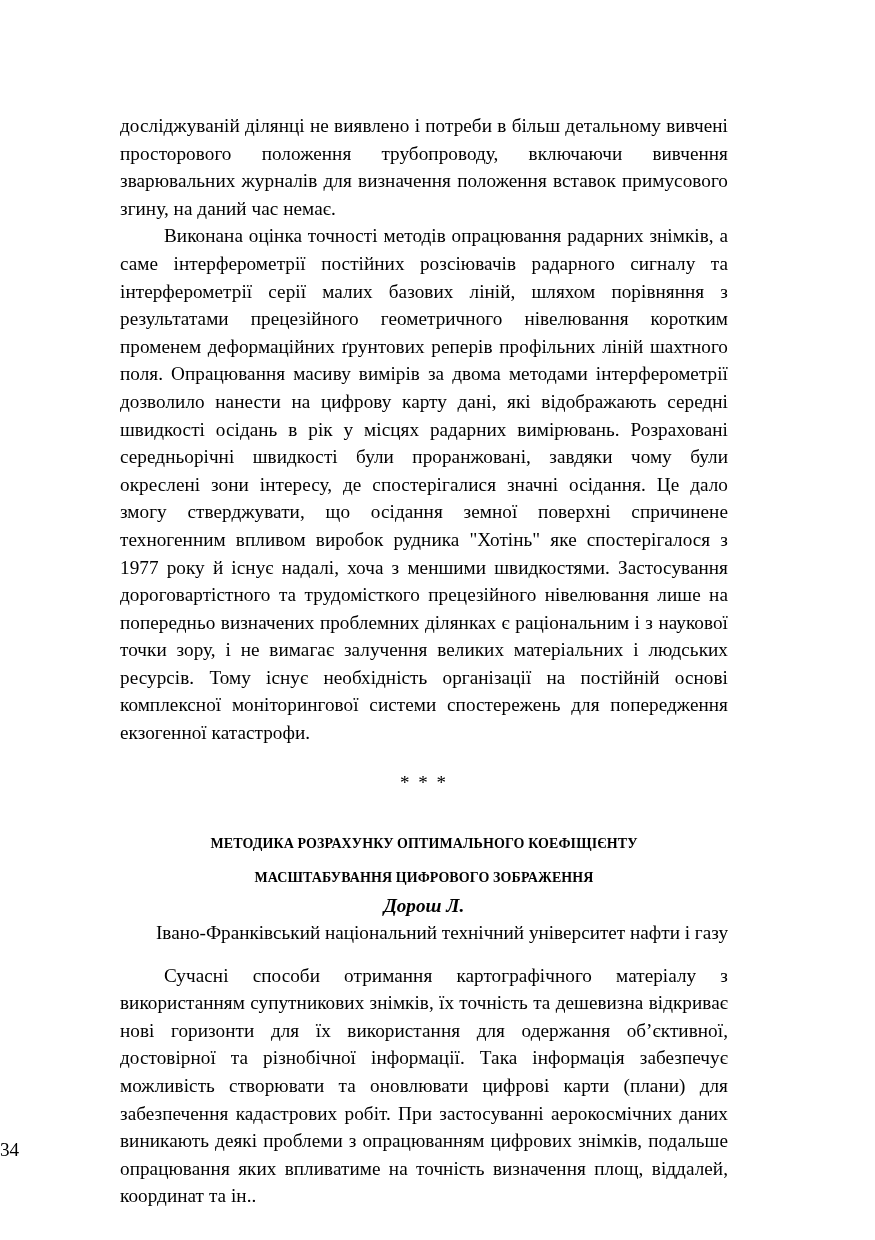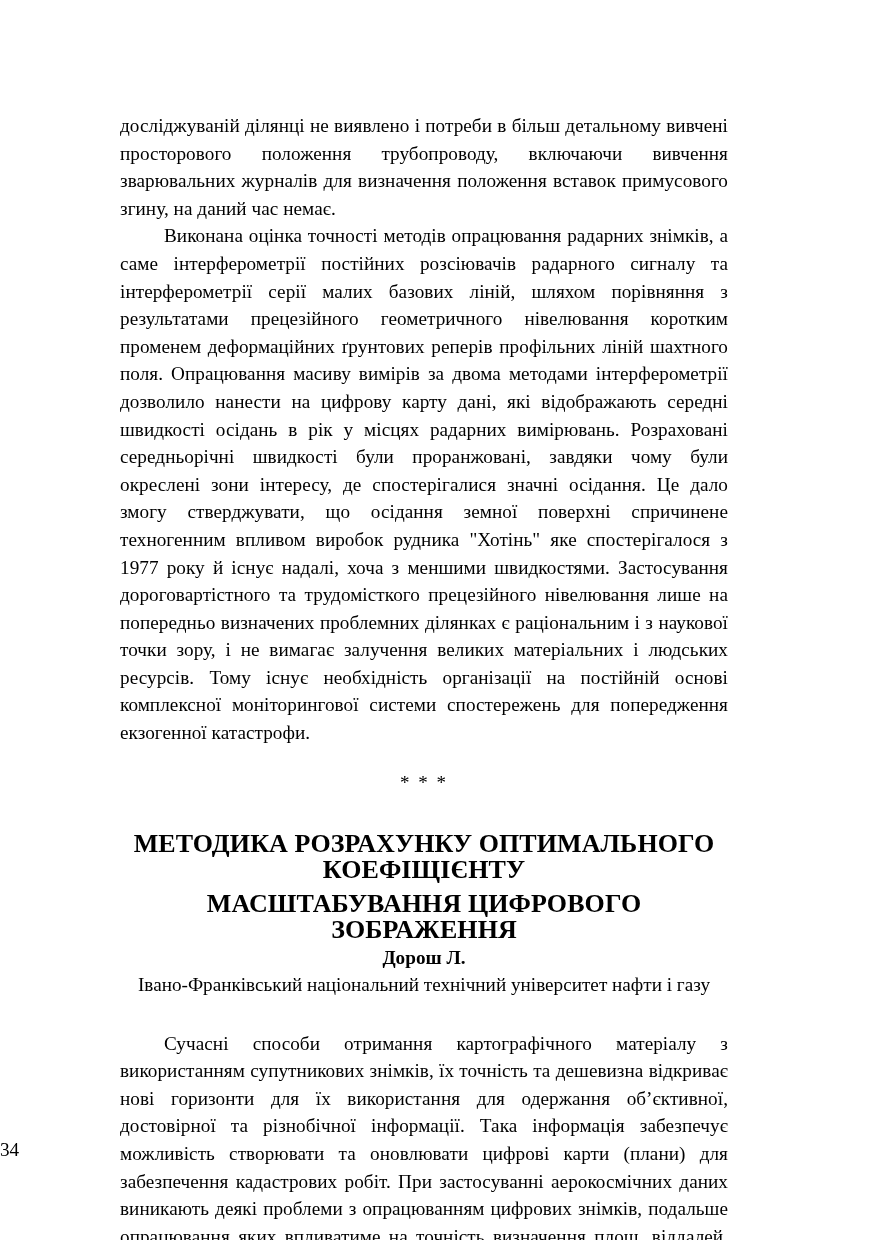--- a/index.html
+++ b/index.html
@@ -36,40 +36,41 @@
   .sep {
     text-align: center;
     font-size: 19px;
     letter-spacing: 2px;
     margin: 22px 0 8px 0;
     line-height: 28px;
   }
   .article-title {
     text-align: center;
     font-weight: bold;
-    font-size: 26px;
+    font-size: 14px;
     line-height: 26px;
     margin: 34px 0 0 0;
     letter-spacing: 0.1px;
   }
   .article-author {
     text-align: center;
     font-weight: bold;
     font-size: 19.2px;
     line-height: 26px;
     margin: 2px 0 0 0;
+    font-style: italic;
   }
   .article-affil {
-    text-align: center;
+    text-align: right;
     font-size: 19.2px;
     line-height: 26px;
     margin: 1px 0 0 0;
   }
   .body-block {
-    margin-top: 32px;
+    margin-top: 16px;
   }
   .page-number {
     position: absolute;
     left: 0;
     right: 0;
     bottom: 78px;
     text-align: left;
     font-size: 19.2px;
     line-height: 24px;
   }

